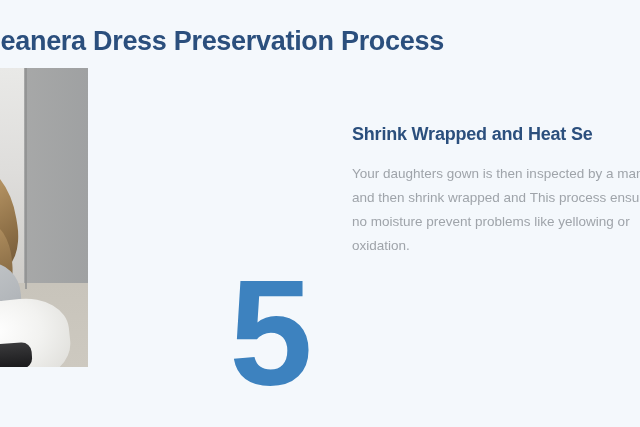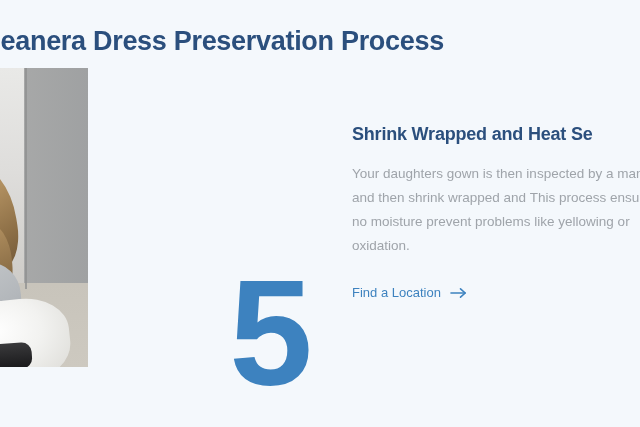--- a/index.html
+++ b/index.html
@@ -214,25 +214,16 @@
 
       <div class="photo-chair-seat"></div>
 
     </div>
 
     <div class="step-number">5</div>
 
     <div class="step-text">
       <h2 class="step-heading">Shrink Wrapped and Heat Se</h2>
       <p class="step-body">Your daughters gown is then inspected by a manager and then shrink wrapped and This process ensures no moisture prevent problems like yellowing or oxidation.</p>
-      <a class="step-link" href="#">
-        <span class="step-link-label">Find a Location</span>
-        <span class="arrow-icon">
-          <svg viewBox="0 0 18 12" width="18" height="12" aria-hidden="true">
-            <path d="M1 6 H15" stroke="#3d82bf" stroke-width="1.6" fill="none" stroke-linecap="round"></path>
-            <path d="M10.5 1.8 L15.2 6 L10.5 10.2" stroke="#3d82bf" stroke-width="1.6" fill="none" stroke-linecap="round" stroke-linejoin="round"></path>
-          </svg>
-        </span>
-      </a>
     </div>
 
   </div>
 </div>
 
 </body></html>

